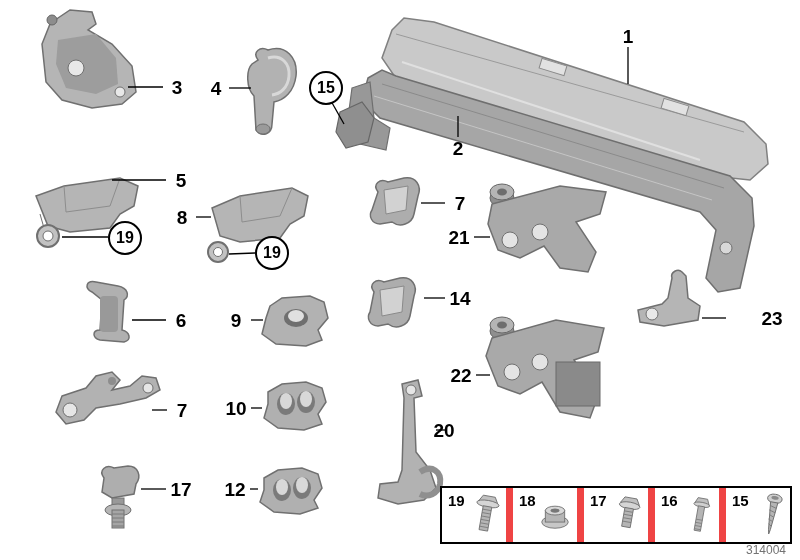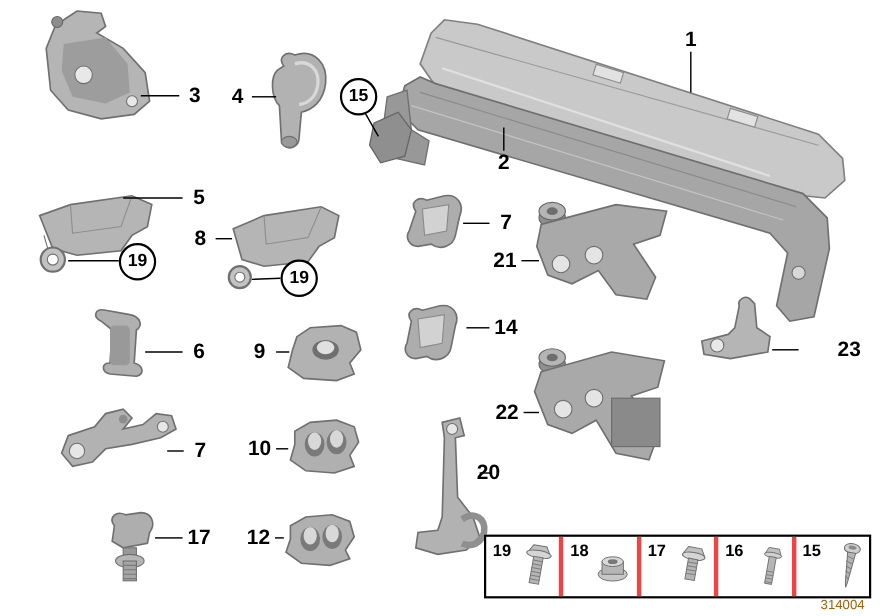--- a/index.html
+++ b/index.html
@@ -18,32 +18,32 @@
     width:30px;height:30px;border:2.5px solid #000;border-radius:50%;
     display:flex;align-items:center;justify-content:center;
     font-weight:bold;font-size:16px;color:#000;background:#fff;cursor:pointer;
     user-select:none;
   }
   .legend{
     position:absolute;left:440px;top:486px;width:352px;height:58px;
     border:2px solid #000;display:flex;background:#fff;box-sizing:border-box;
   }
   .legend-cell{
-    position:relative;flex:1 1 0;border-left:4px solid #ef4444;cursor:pointer;
+    position:relative;flex:1 1 0;border-left:7px solid #ef4444;cursor:pointer;
   }
   .legend-cell:first-child{border-left:none;}
   .legend-num{
     position:absolute;left:6px;top:4px;font-weight:bold;font-size:15px;color:#000;
   }
   .legend-icon{
     position:absolute;right:7px;top:50%;transform:translateY(-50%) rotate(10deg);
   }
   .legend-icon.straight{transform:translateY(-50%);}
   .diagram-number{
-    position:absolute;right:14px;top:543px;font-size:12px;color:#a16207;
+    position:absolute;right:14px;top:543px;font-size:12px;color:#737373;
   }
 </style>
 </head>
 <body>
 
 <div id="stage">
 
   <svg id="art" width="800" height="560" viewBox="0 0 800 560">
 
     <g>

